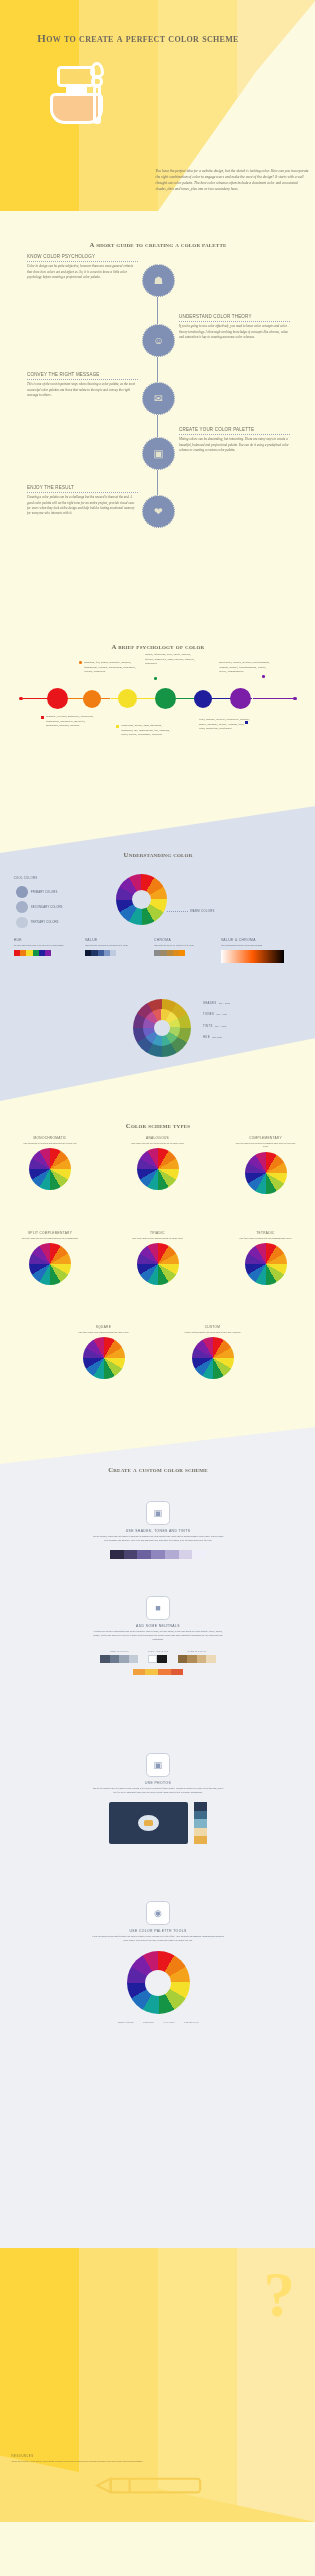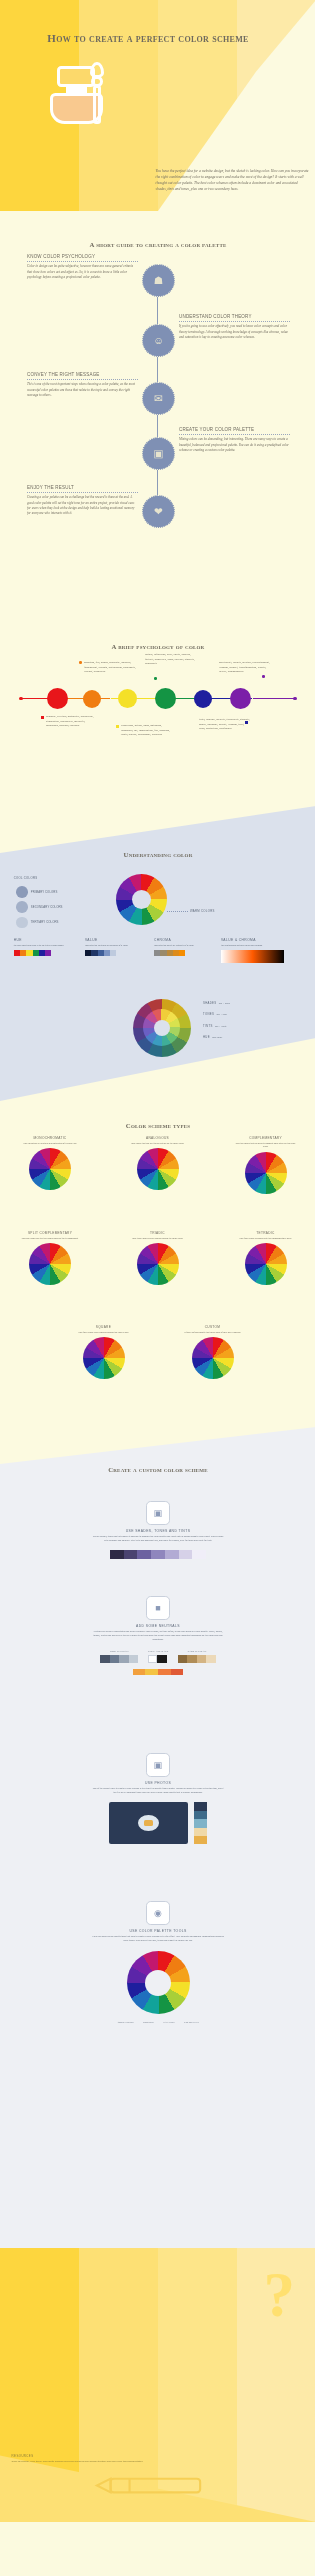--- a/index.html
+++ b/index.html
@@ -17,21 +17,21 @@
   .hs1 { left:0;   width:79px; background:#fdd63e; }
   .hs2 { left:79px; width:79px; background:#fde074; }
   .hs3 { left:158px; width:79px; background:#fde589; }
   .hs4 { left:237px; width:79px; background:#fdeaa8; }
   .hwedge {
     position:absolute; right:0; top:0; width:158px; height:211px;
     background:#fcfae0;
     clip-path:polygon(100% 0,100% 100%,0 100%, 62% 34%);
   }
   .htitle {
-    position:absolute; top:32px; left:10px; width:276px; text-align:center;
+    position:absolute; top:32px; left:0; width:276px; text-align:center;
     font-family:"Liberation Serif", serif;
     font-variant:small-caps; font-weight:bold;
     font-size:11px; letter-spacing:0.3px; color:#6f6a5e;
   }
   .hicons { position:absolute; left:50px; top:66px; }
   .bucket { position:relative; width:53px; height:58px; }
   .bk-top {
     position:absolute; left:7.4px; top:0; width:38px; height:21px;
     border:3.7px solid #fff; border-radius:4.2px; background:#fcd96b;
   }

